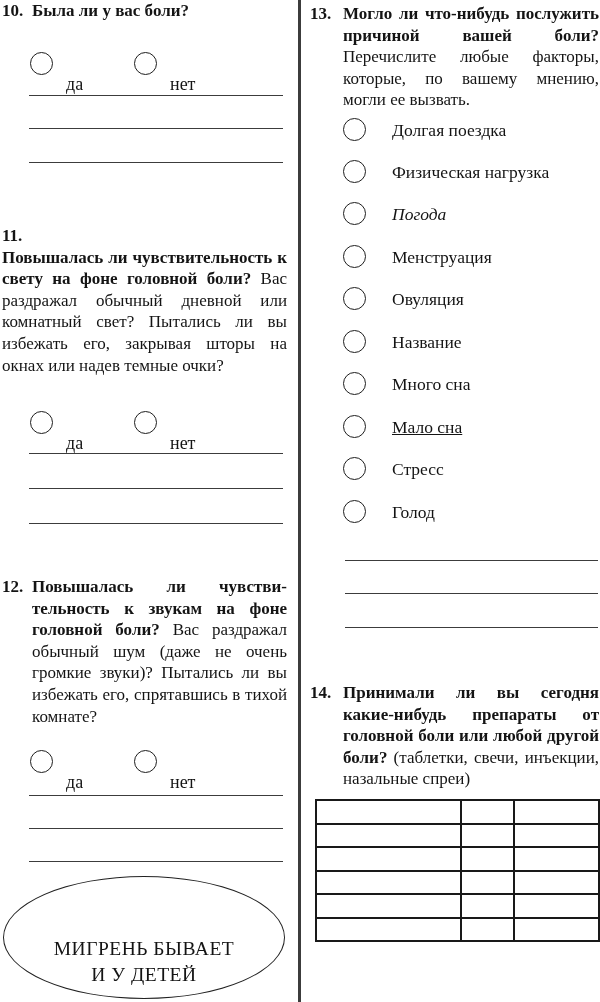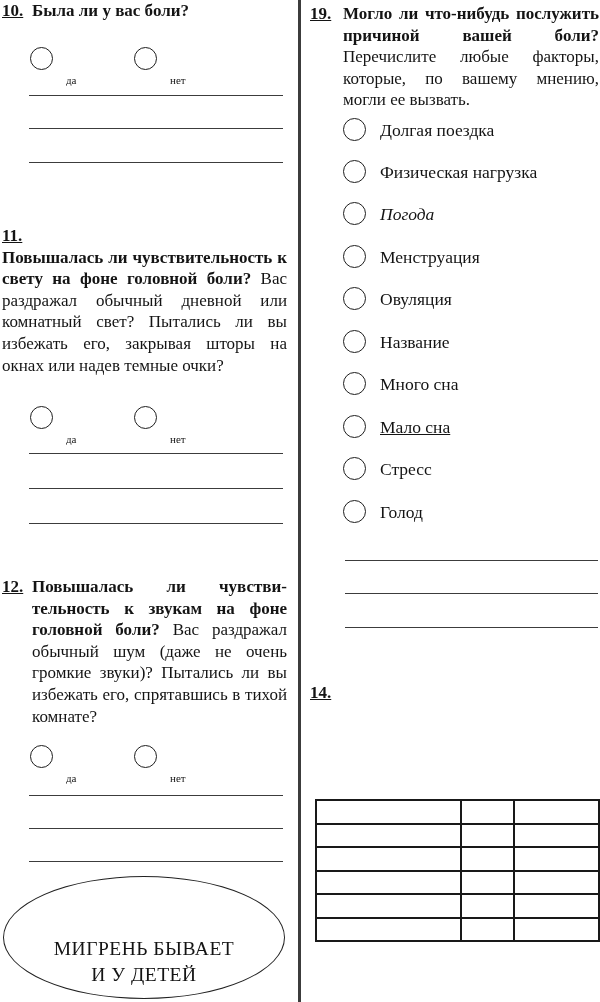--- a/index.html
+++ b/index.html
@@ -6,39 +6,39 @@
   html,body { background:#ffffff; }
   .page {
     position:relative; width:600px; height:1002px; background:#fff;
     font-family:"Liberation Serif","DejaVu Serif",serif;
     color:var(--ink,#141414); overflow:hidden;
   }
   .divider { position:absolute; left:298px; top:0; width:2.5px; height:1002px; background:var(--rule,#3c3c3c); }
 
   
   .q { position:absolute; display:flex; align-items:flex-start; }
-  .qnum { font-weight:700; font-size:17px; line-height:21.6px; flex:none;text-decoration:underline; }
+  .qnum { font-weight:700; font-size:17px; line-height:21.6px; flex:none; }
   .w30 { width:30px; } .w33 { width:33px; }
   .qtext { flex:1; font-size:17px; line-height:21.6px; text-align:justify; hyphens:manual; }
   .qtext b { font-weight:700; }
 
   
   .wline { position:absolute; height:0; border-top:1.8px solid var(--rule,#3c3c3c); }
 
   
   .circle { flex:none; width:23px; height:23px; border:1.6px solid #1e1e1e; border-radius:50%; background:#fff; }
 
   
   .ynrow { position:absolute; left:30px; display:flex; }
   .yn-opt { display:flex; align-items:center; }
   .yn-opt.first { width:104px; }
-  .yn-label { margin-left:13px; font-size:11px; position:relative; top:2px;margin-top:39px; }
-
-  
-  .trigger-item { position:absolute; left:343px; display:flex; align-items:center; }
+  .yn-label { margin-left:13px; font-size:18px; position:relative; top:2px;margin-top:39px; }
+
+  
+  .trigger-item { position:absolute; left:343px; display:flex; align-items:center;gap:12px; }
   .trigger-label { margin-left:14px; font-size:17.5px; position:relative; top:1px; white-space:nowrap; }
 
   
   .oval {
     position:absolute; left:3px; top:876px; width:282px; height:123px;
     border:1.5px solid #222; border-radius:50%;
     display:flex; align-items:center; justify-content:center;
   }
   .oval-text { text-align:center; font-size:19.5px; line-height:26px; letter-spacing:0.5px;margin-top:48px; }
 
@@ -117,21 +117,21 @@
   <div class="wline" style="left:29px; top:861px; width:254px;"></div>
 
   <div class="oval">
     <div class="oval-text">
       <div>МИГРЕНЬ БЫВАЕТ</div>
       <div>И У ДЕТЕЙ</div>
     </div>
   </div>
 
   <div class="q" style="left:310px; top:3px; width:289px;">
-    <span class="qnum w33">19.</span>
+    <span class="qnum w33">13.</span>
     <div class="qtext"><b>Могло ли что-нибудь послу­жить причиной вашей боли?</b> <span>Перечислите любые факто­ры, которые, по вашему мне­нию, могли ее вызвать.</span></div>
   </div>
 
   <div>
       <div class="trigger-item" style="top: 118px;">
         <span class="circle"></span>
         <span class="trigger-label">Долгая поездка</span>
       </div>
       <div class="trigger-item" style="top: 160px;">
         <span class="circle"></span>
@@ -170,20 +170,21 @@
         <span class="trigger-label">Голод</span>
       </div>
     </div>
 
   <div class="wline" style="left:345px; top:560px; width:253px;"></div>
   <div class="wline" style="left:345px; top:593px; width:253px;"></div>
   <div class="wline" style="left:345px; top:627px; width:253px;"></div>
 
   <div class="q" style="left:310px; top:682px; width:289px;">
     <span class="qnum w33">14.</span>
+    <div class="qtext"><b>Принимали ли вы сегодня какие-нибудь препараты от головной боли или любой другой боли?</b> <span>(таблетки, свечи, инъекции, назальные спреи)</span></div>
   </div>
 
   <table class="meds">
     <colgroup>
         <col class="c1">
         <col class="c2">
         <col class="c3">
       </colgroup>
     <tbody>
         <tr>

